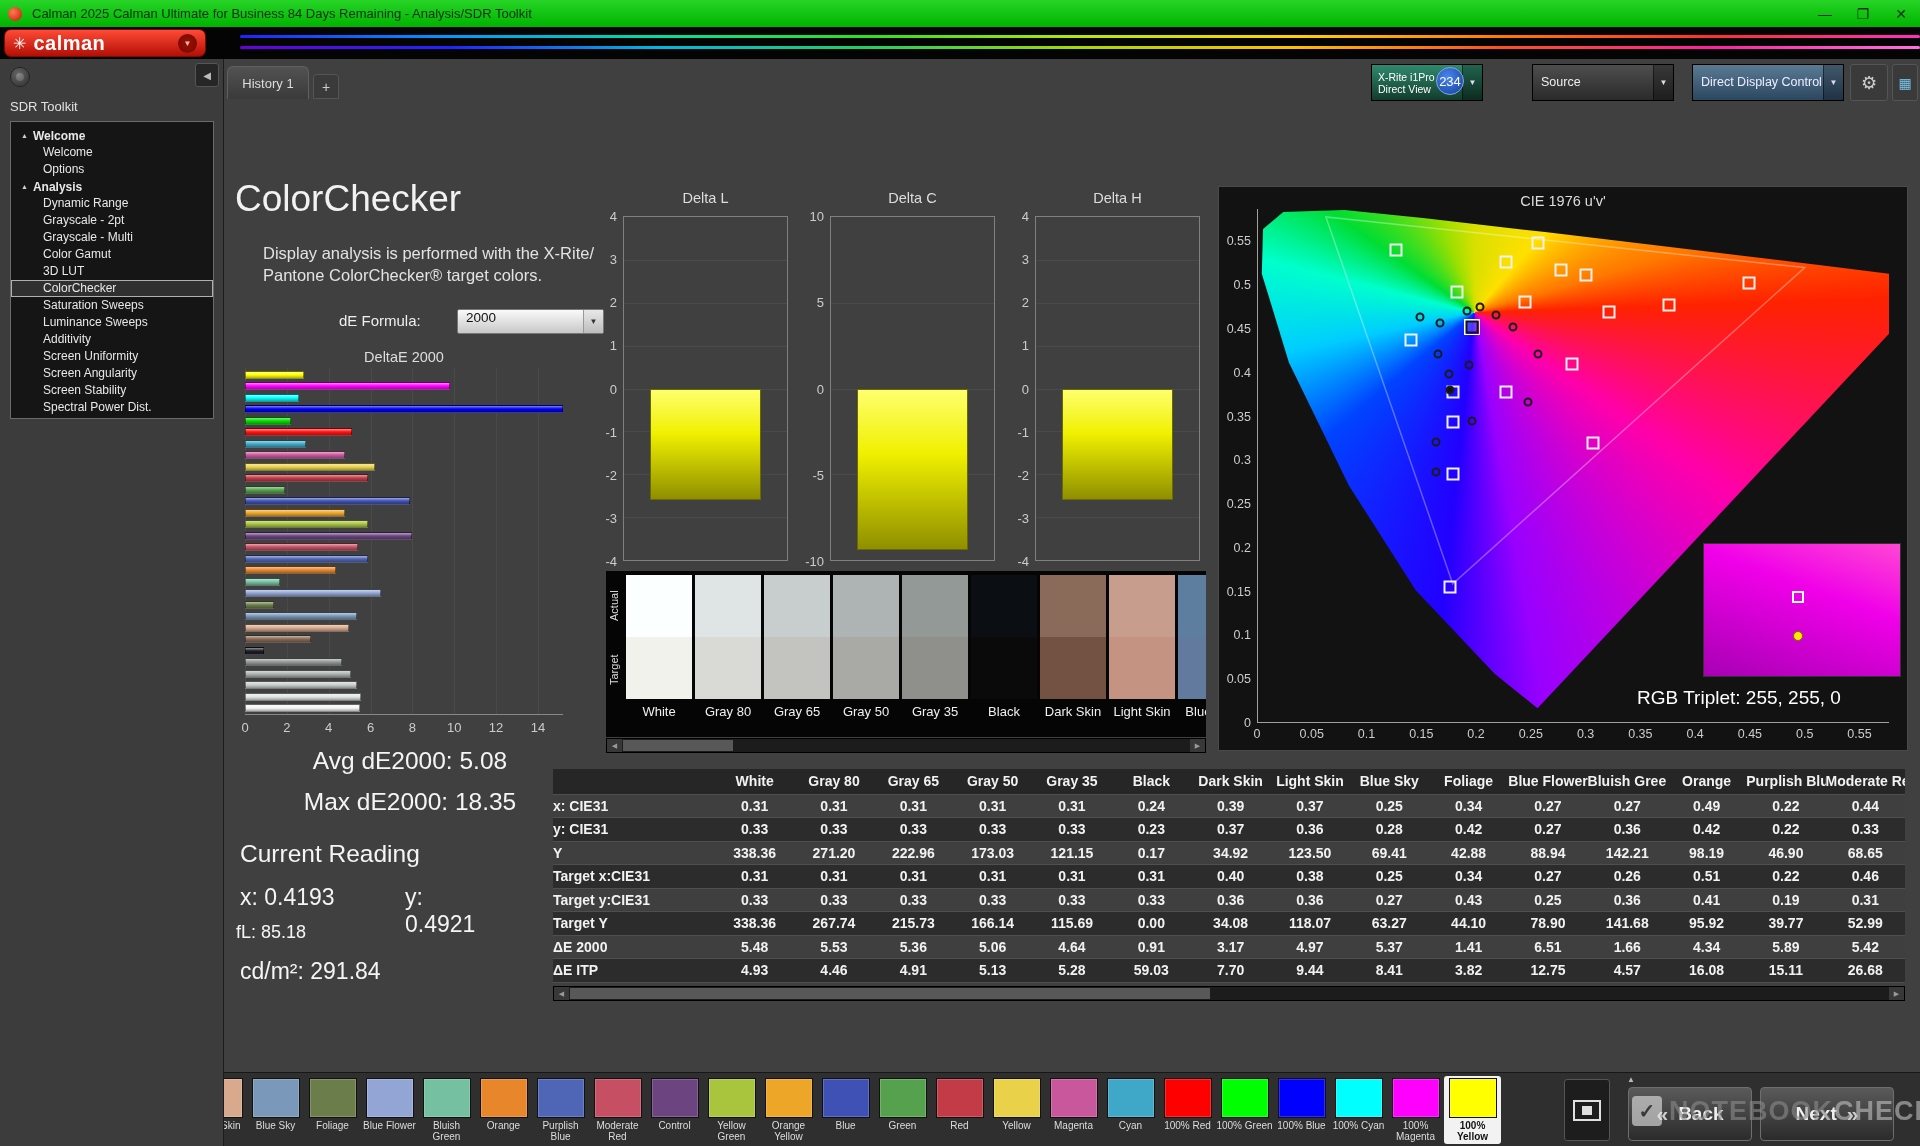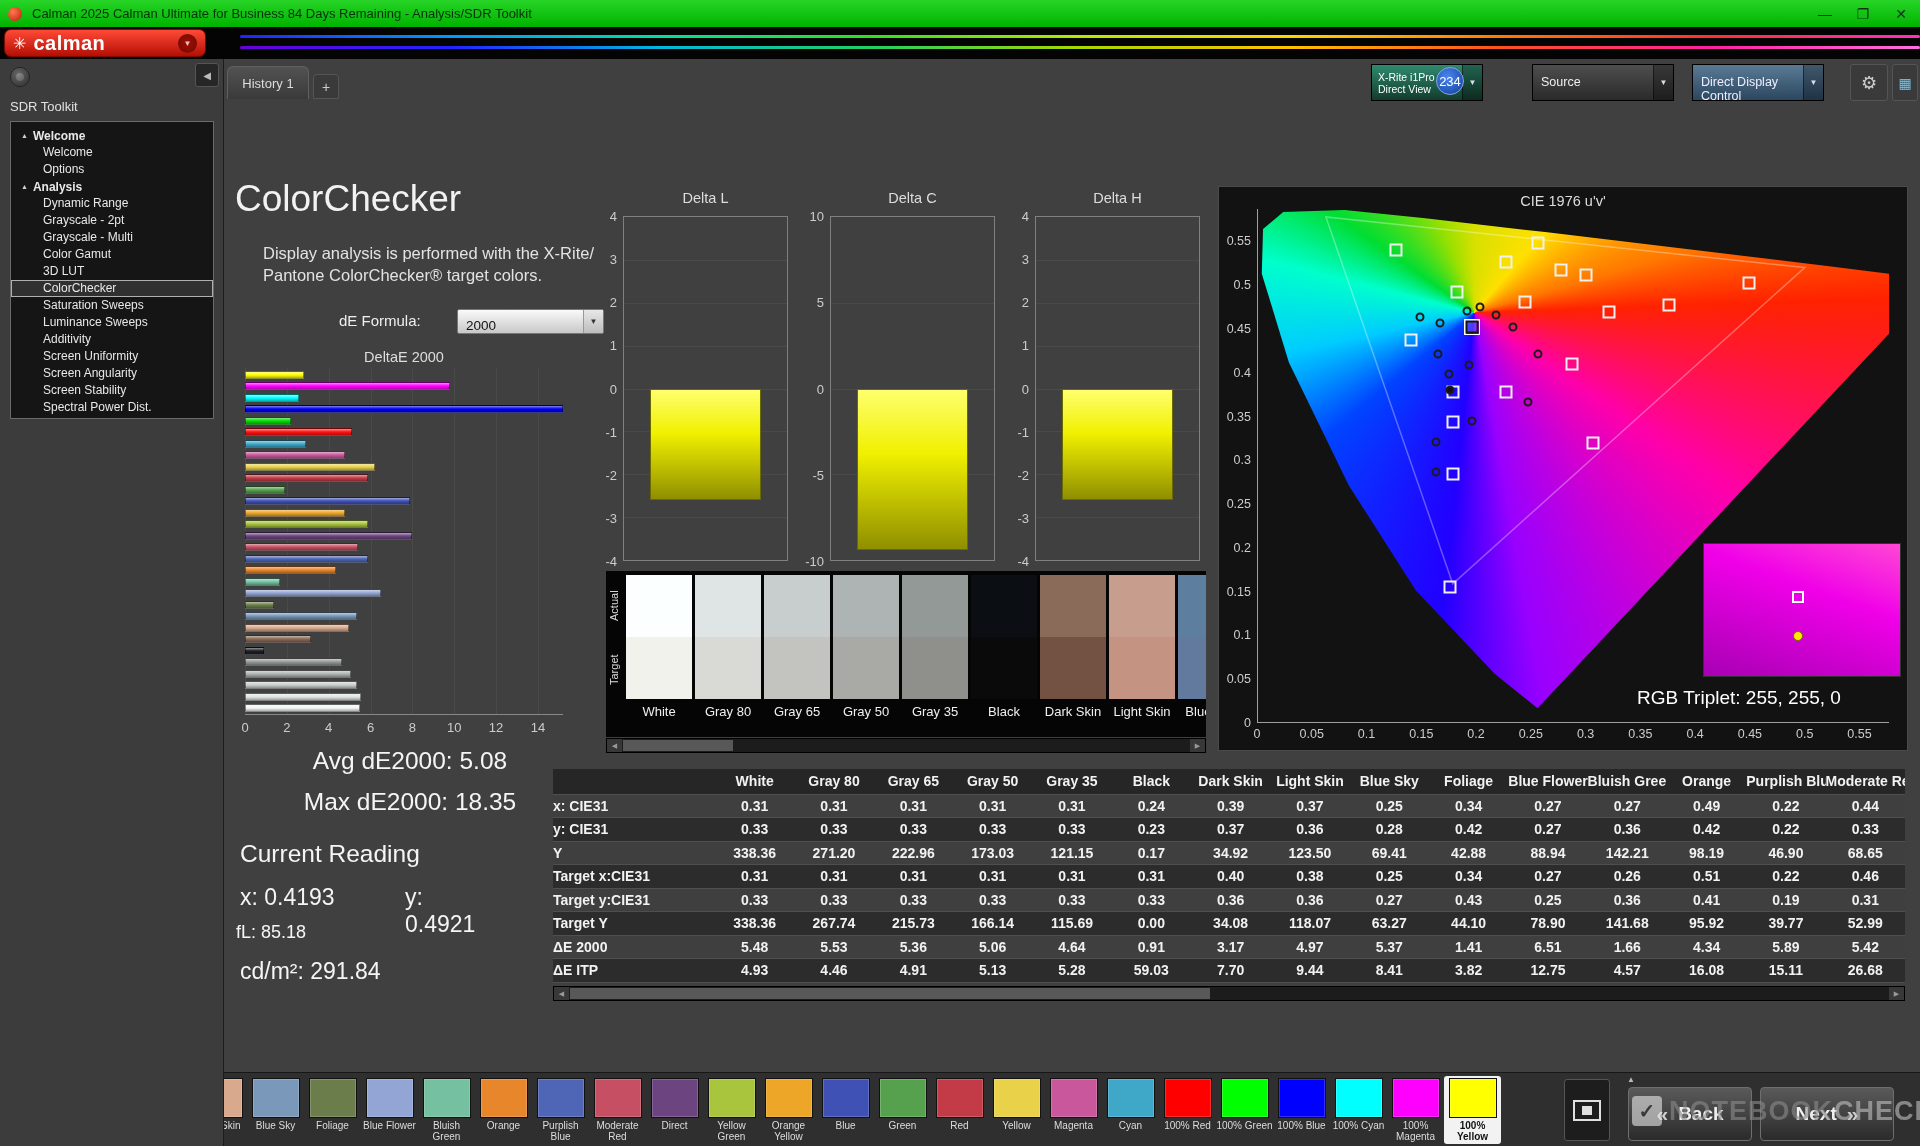--- a/index.html
+++ b/index.html
@@ -38,30 +38,30 @@
 .tab{position:absolute;left:227px;top:66px;width:82px;height:33px;background:linear-gradient(#525252,#3a3a3a);border:1px solid #606060;border-bottom:none;border-radius:6px 6px 0 0;color:#ddd;font-size:13px;display:flex;align-items:center;justify-content:center;cursor:pointer}
 .tab-add{position:absolute;left:313px;top:74px;width:26px;height:25px;background:#3a3a3a;border:1px solid #555;border-radius:4px 4px 0 0;color:#ccc;font-size:14px;display:flex;align-items:center;justify-content:center;cursor:pointer}
 
 
 .ctl{position:absolute;top:64px;height:37px;border:1px solid #000;display:flex;align-items:stretch;cursor:pointer}
 .meter{left:1371px;width:112px;background:linear-gradient(#2f8a6e,#123c2d);color:#fff}
 .meter-text{font-size:10.5px;line-height:12px;padding:6px 0 0 6px;flex:1}
 .dd-arrow{width:20px;background:rgba(0,0,0,.28);border-left:1px solid rgba(0,0,0,.5);display:flex;align-items:center;justify-content:center;color:#dde;font-size:8px}
 .badge{position:absolute;left:1436px;top:67px;width:28px;height:28px;border-radius:50%;background:radial-gradient(circle at 40% 35%,#4a86f0,#123f9a);border:1px solid #8aa4d8;color:#fff;font-size:13px;display:flex;align-items:center;justify-content:center}
 .source{left:1532px;width:142px;background:linear-gradient(#4e4e4e,#2a2a2a);color:#eee}
-.ddc{left:1692px;width:132px;background:linear-gradient(#5a7a94,#2c4760);color:#eef}
+.ddc{left:1692px;width:152px;background:linear-gradient(#5a7a94,#2c4760);color:#eef}
 .ctl-label{font-size:12.5px;padding:10px 0 0 8px;flex:1}
 .gear-btn{position:absolute;left:1850px;top:64px;width:38px;height:37px;background:#3a3a3a;border:1px solid #555;border-radius:3px;color:#ccc;font-size:18px;display:flex;align-items:center;justify-content:center;cursor:pointer}
 .app-btn{position:absolute;left:1892px;top:64px;width:26px;height:37px;background:#3a3a3a;border:1px solid #555;border-radius:3px;color:#7ac5e8;font-size:14px;display:flex;align-items:center;justify-content:center;cursor:pointer}
 
 
 .page-title{position:absolute;left:235px;top:178px;font-size:37px;color:#f2f2f2}
 .page-desc{position:absolute;left:263px;top:242px;font-size:16.5px;color:#e2e2e2;line-height:22px}
 .def-label{position:absolute;left:339px;top:312px;font-size:15px;color:#eee}
-.def-select{position:absolute;left:457px;top:309px;width:147px;height:25px;background:linear-gradient(#fafafa,#c8c8c8);border:1px solid #777;border-radius:2px;display:flex;align-items:flex-end;color:#111;font-size:13.5px;padding-left:8px;cursor:pointer}
+.def-select{position:absolute;left:457px;top:309px;width:147px;height:25px;background:linear-gradient(#fafafa,#c8c8c8);border:1px solid #777;border-radius:2px;display:flex;align-items:flex-start;color:#111;font-size:13.5px;padding-left:8px;cursor:pointer}
 .def-arrow{margin-left:auto;width:20px;height:100%;display:flex;align-items:center;justify-content:center;font-size:8px;color:#333;border-left:1px solid #999;background:linear-gradient(#e8e8e8,#bdbdbd)}
 
 
 .dechart-title{position:absolute;left:245px;top:349px;width:318px;text-align:center;font-size:14.5px;color:#ddd}
 .dechart{position:absolute;left:245px;top:368px;width:318px;height:347px;border-bottom:1px solid #888}
 .degrid{position:absolute;inset:0}
 .vline{position:absolute;top:0;bottom:0;width:1px;background:#4a4a4a}
 .debars{position:absolute;left:0;right:0;top:1px;bottom:1px}
 .debar-row{height:11.5px;display:flex;align-items:center}
 .debar{height:8px;border:1px solid rgba(0,0,0,.45)}
@@ -781,21 +781,21 @@
         <div class="dock-cell">
           <div class="dock-sw" style="background: rgb(79, 101, 181);"></div>
           <div class="dock-label">Purplish Blue</div>
         </div>
         <div class="dock-cell">
           <div class="dock-sw" style="background: rgb(198, 79, 99);"></div>
           <div class="dock-label">Moderate Red</div>
         </div>
         <div class="dock-cell">
           <div class="dock-sw" style="background: rgb(107, 68, 128);"></div>
-          <div class="dock-label">Direct</div>
+          <div class="dock-label">Control</div>
         </div>
         <div class="dock-cell">
           <div class="dock-sw" style="background: rgb(169, 197, 62);"></div>
           <div class="dock-label">Yellow Green</div>
         </div>
         <div class="dock-cell">
           <div class="dock-sw" style="background: rgb(237, 166, 40);"></div>
           <div class="dock-label">Orange Yellow</div>
         </div>
         <div class="dock-cell">

